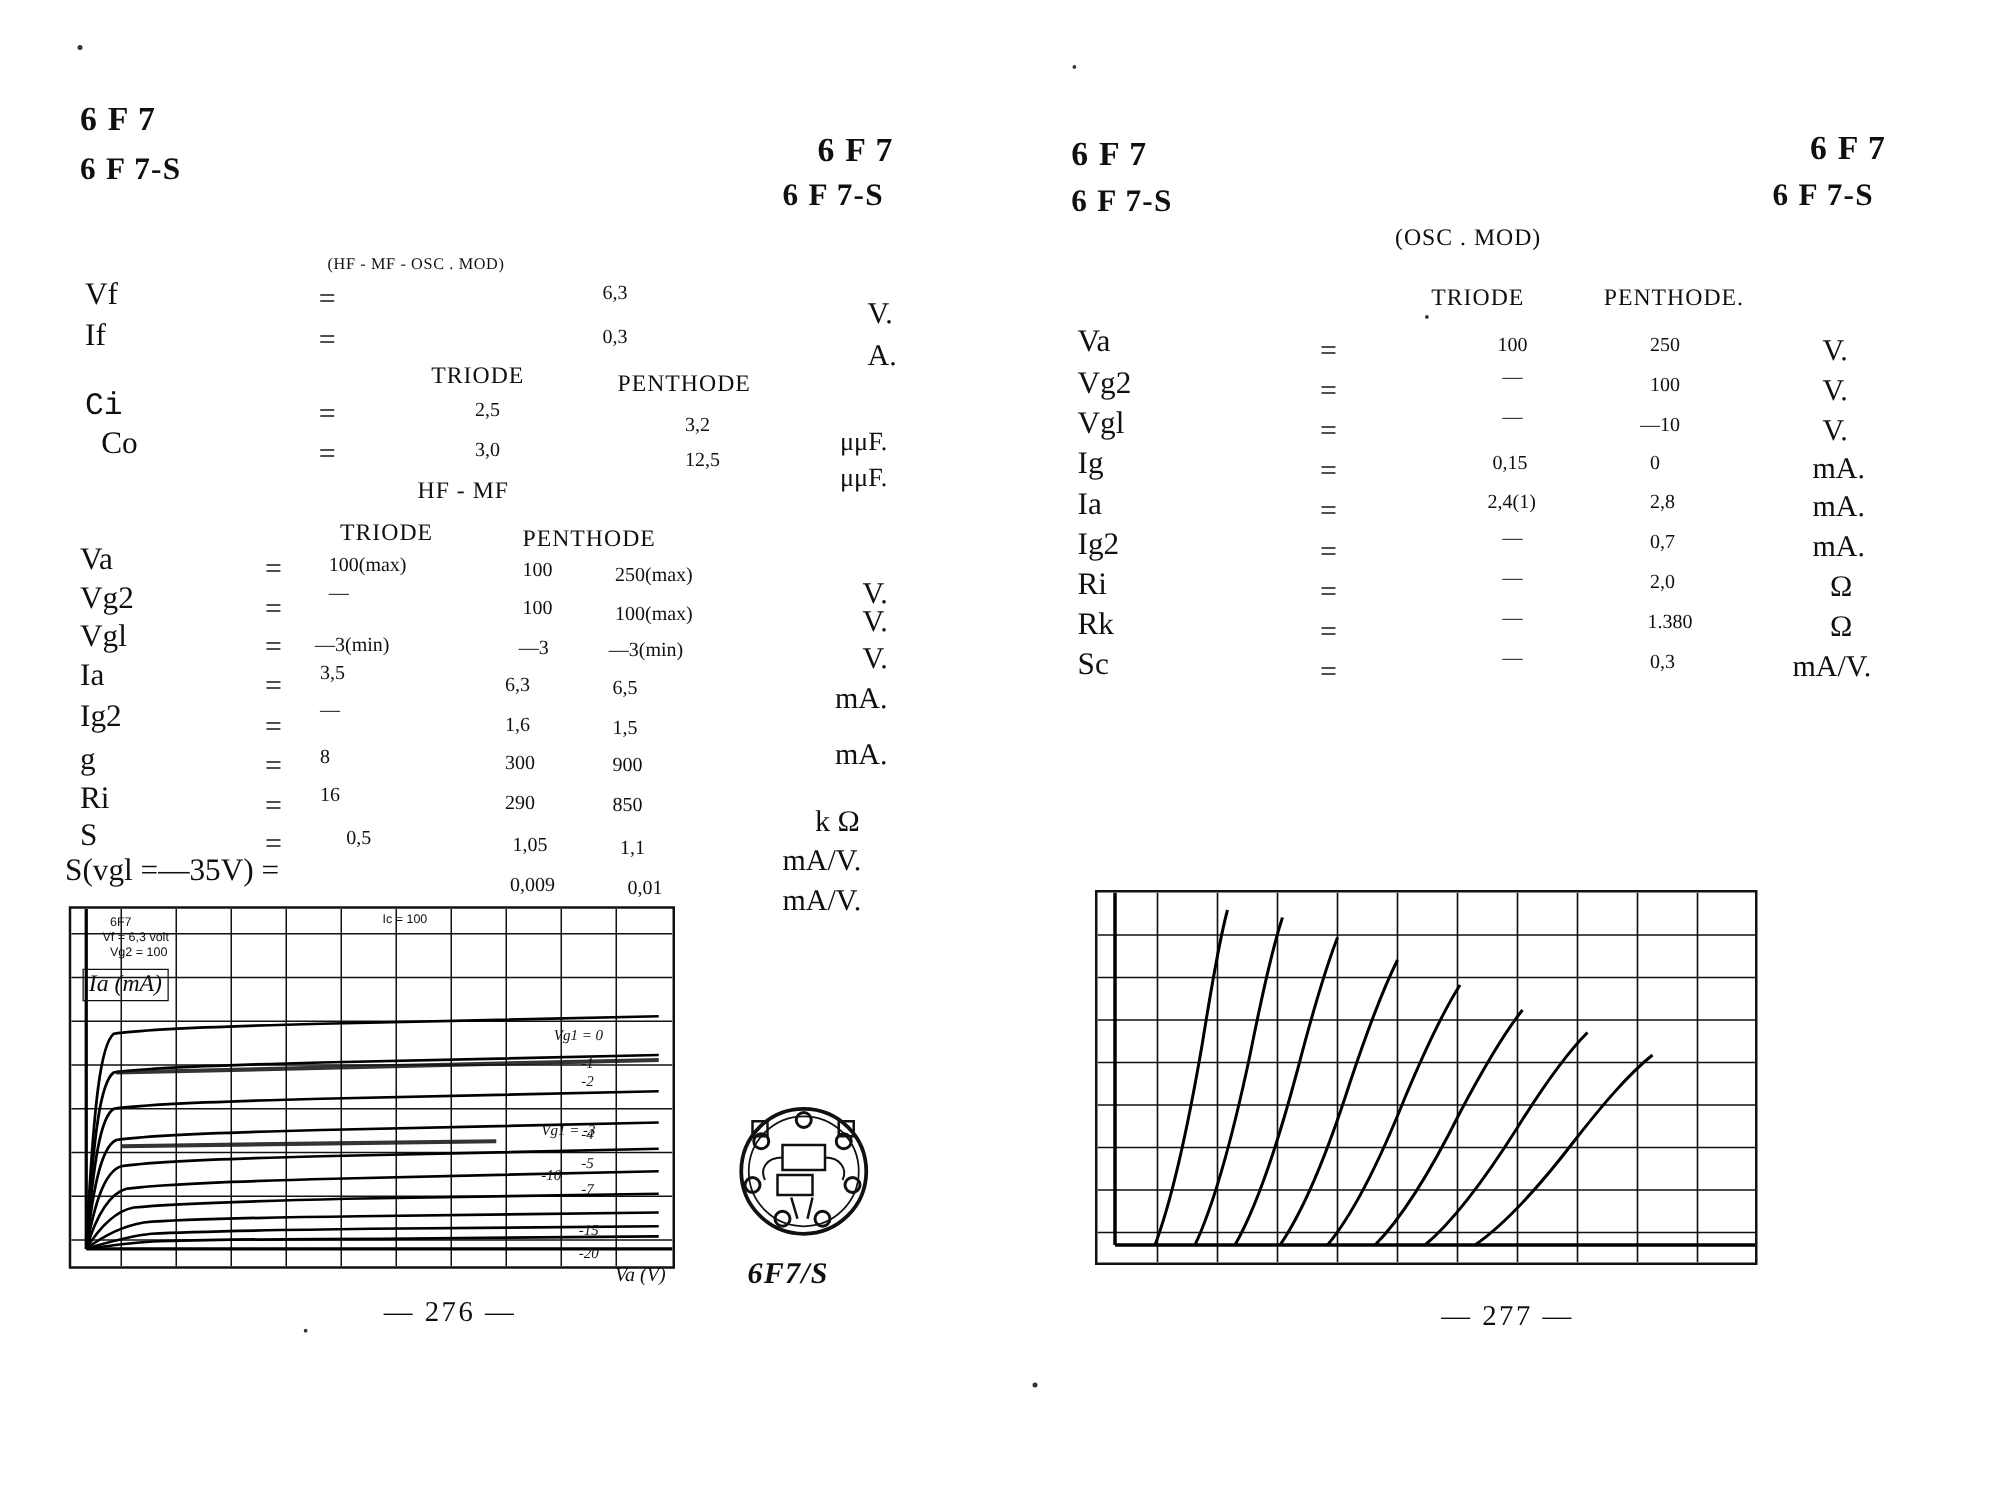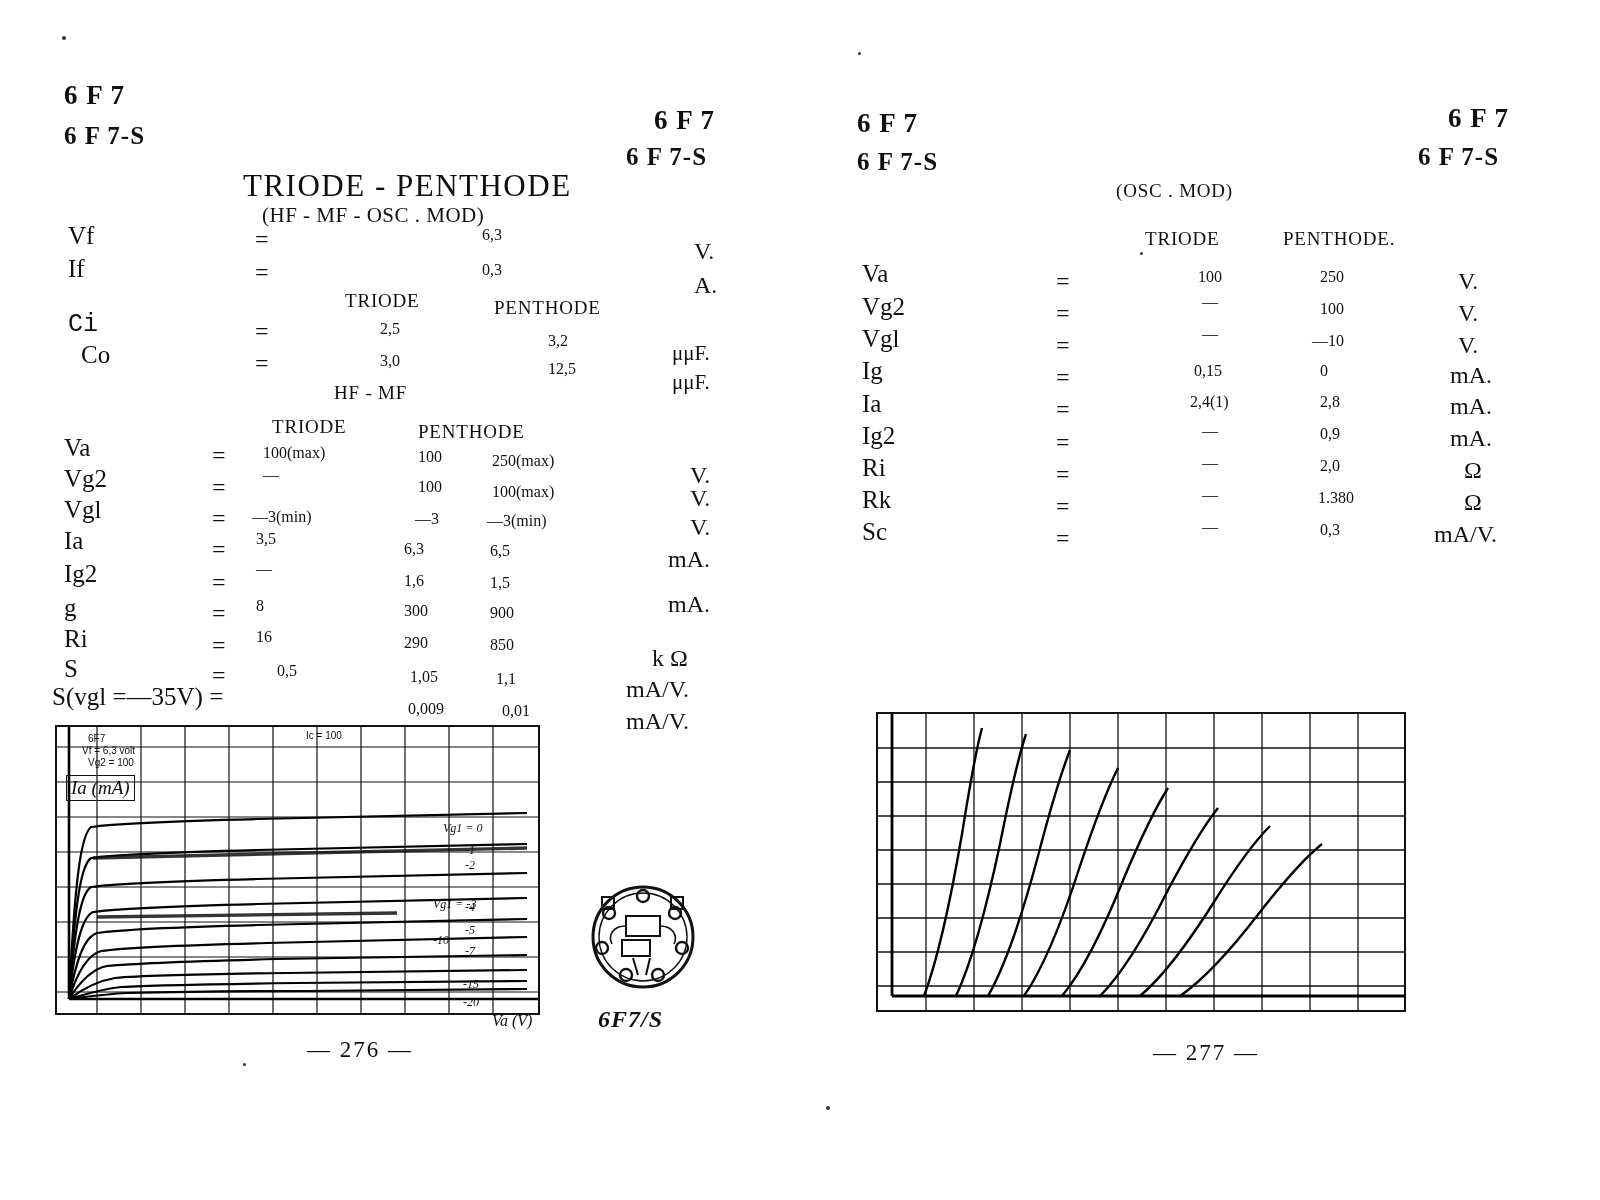--- a/index.html
+++ b/index.html
@@ -34,21 +34,21 @@
   .id-sub { font-size: 25px; }
 
   .title-main {
     position: absolute;
     font-size: 31px;
     letter-spacing: 1.5px;
     white-space: nowrap;
   }
   .title-sub {
     position: absolute;
-    font-size: 21px;
+    font-size: 13px;
     letter-spacing: 0.5px;
     white-space: nowrap;
   }
   .sec-head {
     position: absolute;
     font-size: 19px;
     letter-spacing: 0.8px;
     white-space: nowrap;
   }
   .sec-head-small {
@@ -133,21 +133,20 @@
 <div class="page">
 
   <div class="left-page">
 
     <div class="tube-id id-big" style="left:64px; top:80px;">6 F 7</div>
     <div class="tube-id id-sub" style="left:64px; top:122px;">6 F 7-S</div>
 
     <div class="tube-id id-big" style="left:654px; top:105px;">6 F 7</div>
     <div class="tube-id id-sub" style="left:626px; top:143px;">6 F 7-S</div>
 
-    <div class="title-main" style="left:243px; top:168px;">TRIODE - PENTHODE</div>
     <div class="title-sub" style="left:262px; top:203px;">(HF - MF - OSC . MOD)</div>
 
     <div class="row-label" style="left:68px; top:222px;">Vf</div>
     <div class="eq" style="left:255px; top:226px;">=</div>
     <div class="cell" style="left:482px; top:226px;">6,3</div>
     <div class="unit" style="left:694px; top:238px;">V.</div>
 
     <div class="row-label" style="left:68px; top:255px;">If</div>
     <div class="eq" style="left:255px; top:259px;">=</div>
     <div class="cell" style="left:482px; top:261px;">0,3</div>
@@ -365,21 +364,21 @@
 
     <div class="row-label" style="left:62px; top:390px;">Ia</div>
     <div class="eq" style="left:256px; top:396px;">=</div>
     <div class="cell" style="left:390px; top:393px;">2,4(1)</div>
     <div class="cell" style="left:520px; top:393px;">2,8</div>
     <div class="unit" style="left:650px; top:393px;">mA.</div>
 
     <div class="row-label" style="left:62px; top:422px;">Ig2</div>
     <div class="eq" style="left:256px; top:429px;">=</div>
     <div class="cell" style="left:402px; top:422px;">—</div>
-    <div class="cell" style="left:520px; top:425px;">0,9</div>
+    <div class="cell" style="left:520px; top:425px;">0,7</div>
     <div class="unit" style="left:650px; top:425px;">mA.</div>
 
     <div class="row-label" style="left:62px; top:454px;">Ri</div>
     <div class="eq" style="left:256px; top:461px;">=</div>
     <div class="cell" style="left:402px; top:454px;">—</div>
     <div class="cell" style="left:520px; top:457px;">2,0</div>
     <div class="unit" style="left:664px; top:457px;">Ω</div>
 
     <div class="row-label" style="left:62px; top:486px;">Rk</div>
     <div class="eq" style="left:256px; top:493px;">=</div>

